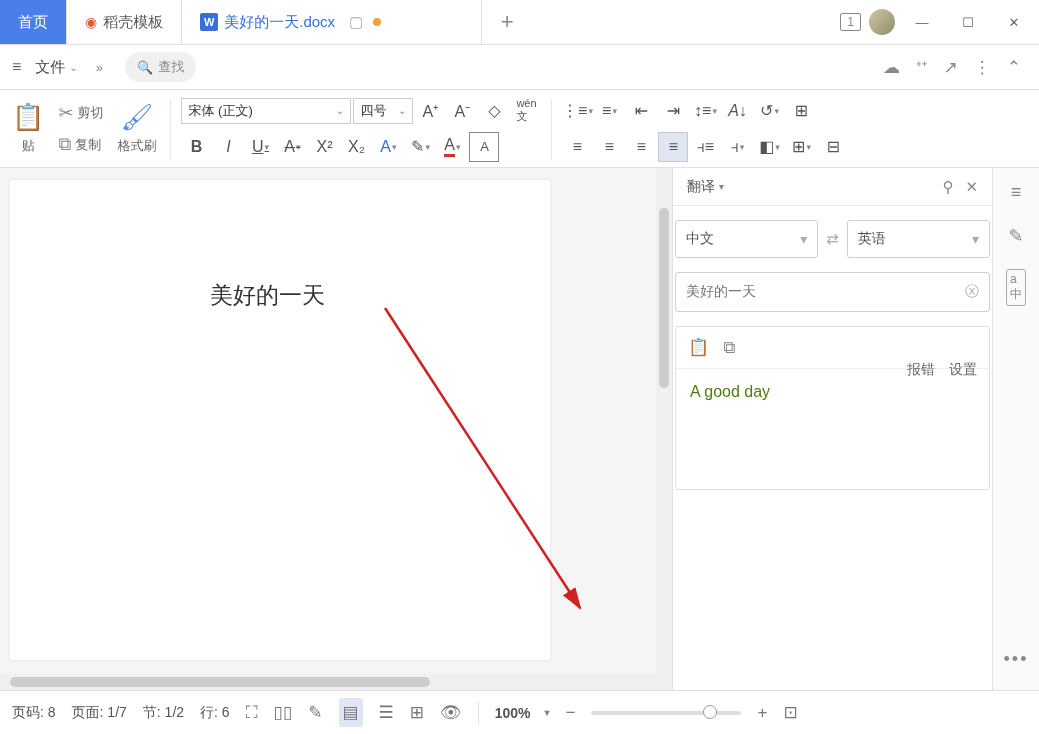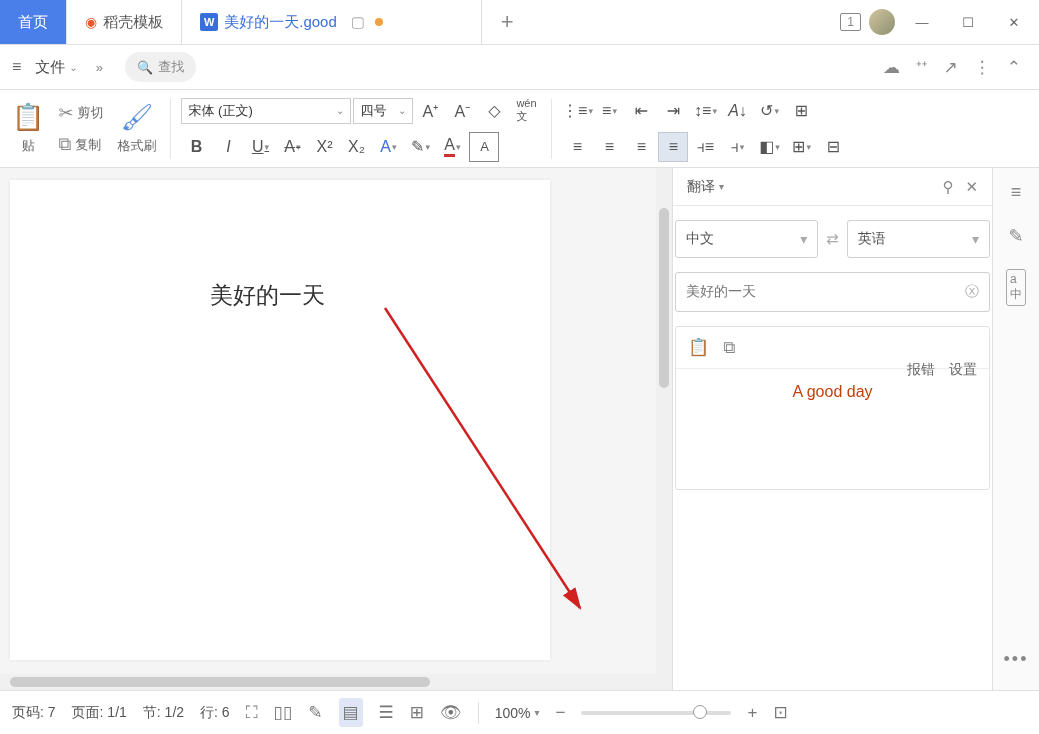--- a/index.html
+++ b/index.html
@@ -70,50 +70,50 @@
 .lang-sel { flex: 1; border: 1px solid #d0d0d0; border-radius: 3px; height: 38px; display: flex; align-items: center; padding: 0 10px; justify-content: space-between; color: #555; cursor: pointer; font-size: 14px; }
 .swap { color: #aaa; font-size: 15px; cursor: pointer; }
 .input-box { border: 1px solid #d0d0d0; border-radius: 3px; height: 40px; display: flex; align-items: center; padding: 0 10px; color: #777; font-size: 14px; position: relative; }
 .input-box .clr { margin-left: auto; color: #aaa; cursor: pointer; font-size: 14px; }
 .translate-btn { background: #3a6fdb; color: #fff; border: none; height: 48px; border-radius: 3px; font-size: 17px; cursor: pointer; }
 .result-card { border: 1px solid #e0e0e0; border-radius: 3px; }
 .result-tools { height: 42px; display: flex; align-items: center; padding: 0 12px; gap: 14px; color: #888; border-bottom: 1px solid #eee; }
 .result-tools .right { margin-left: auto; display: flex; gap: 14px; font-size: 14px; color: #666; }
 .result-tools .right span { cursor: pointer; margin-top: 44px; }
 .result-tools .ticon { cursor: pointer; font-size: 17px; }
-.result-text { padding: 14px; font-size: 16px; color: #c2410c; height: 120px; text-align: center; }
+.result-text { padding: 14px; font-size: 16px; color: #4d7c0f; height: 120px; }
 
 
 .siderail { width: 46px; background: #fafafa; display: flex; flex-direction: column; align-items: center; gap: 22px; padding-top: 14px; }
 .siderail span { color: #888; font-size: 18px; cursor: pointer; }
 .siderail .dots { margin-top: auto; margin-bottom: 20px; letter-spacing: 2px; }
 
 
 .statusbar { height: 44px; border-top: 1px solid #e0e0e0; display: flex; align-items: center; padding: 0 12px; gap: 16px; font-size: 14px; color: #555; }
 .statusbar .sep { width: 1px; height: 22px; background: #e0e0e0; }
 .statusbar .sicon { color: #777; cursor: pointer; font-size: 17px; }
 .statusbar .sicon.active { background: #e0e6f5; border-radius: 3px; padding: 4px; }
 .zoom-slider { width: 150px; height: 4px; background: #ddd; position: relative; border-radius: 2px; }
 .zoom-slider .knob { position: absolute; width: 14px; height: 14px; background: #fff; border: 1.5px solid #999; border-radius: 50%; top: -6px; left: 112px; }
-.statusbar .zlabel { display: flex; align-items: center; gap: 4px; }
+.statusbar .zlabel { display: flex; align-items: center; gap: 14px; font-weight: bold; }
 </style>
 </head>
 <body>
 
 <div class="titlebar">
   <div class="tab active">
       <span>首页</span>
     </div>
   <div class="tab">
     <span class="tab-icon" style="color:#e85a2c;">◉</span>
     <span>稻壳模板</span>
   </div>
   <div class="tab" style="color:#3a6fdb;min-width:300px;">
     <span class="tab-icon" style="background:#3a6fdb;color:#fff;width:18px;height:18px;border-radius:2px;font-size:11px;font-weight:bold;">W</span>
-    <span>美好的一天.good</span>
+    <span>美好的一天.docx</span>
     <span class="screen-icon">▢</span>
     <span class="close-dot"></span>
   </div>
   <div class="newtab">+</div>
   <div class="titlebar-right">
     <span class="winbadge">1</span>
     <span class="avatar"></span>
     <span class="winbtn">—</span>
     <span class="winbtn">☐</span>
     <span class="winbtn">✕</span>
@@ -281,22 +281,22 @@
 
   <div class="siderail">
     <span>≡</span>
     <span>✎</span>
     <span style="border:1px solid #aaa;border-radius:3px;padding:2px 3px;font-size:12px;">a<br>中</span>
     <span class="dots">•••</span>
   </div>
 </div>
 
 <div class="statusbar">
-  <span>页码: 7</span>
-  <span>页面: 1/1</span>
+  <span>页码: 8</span>
+  <span>页面: 1/7</span>
   <span>节: 1/2</span>
   <span>行: 6</span>
   <span class="sicon">⛶</span>
   <span class="sicon">▯▯</span>
   <span class="sicon">✎</span>
   <span class="sicon active">▤</span>
   <span class="sicon">☰</span>
   <span class="sicon">⊞</span>
   <span class="sicon">👁</span>
   <span class="sep"></span>

